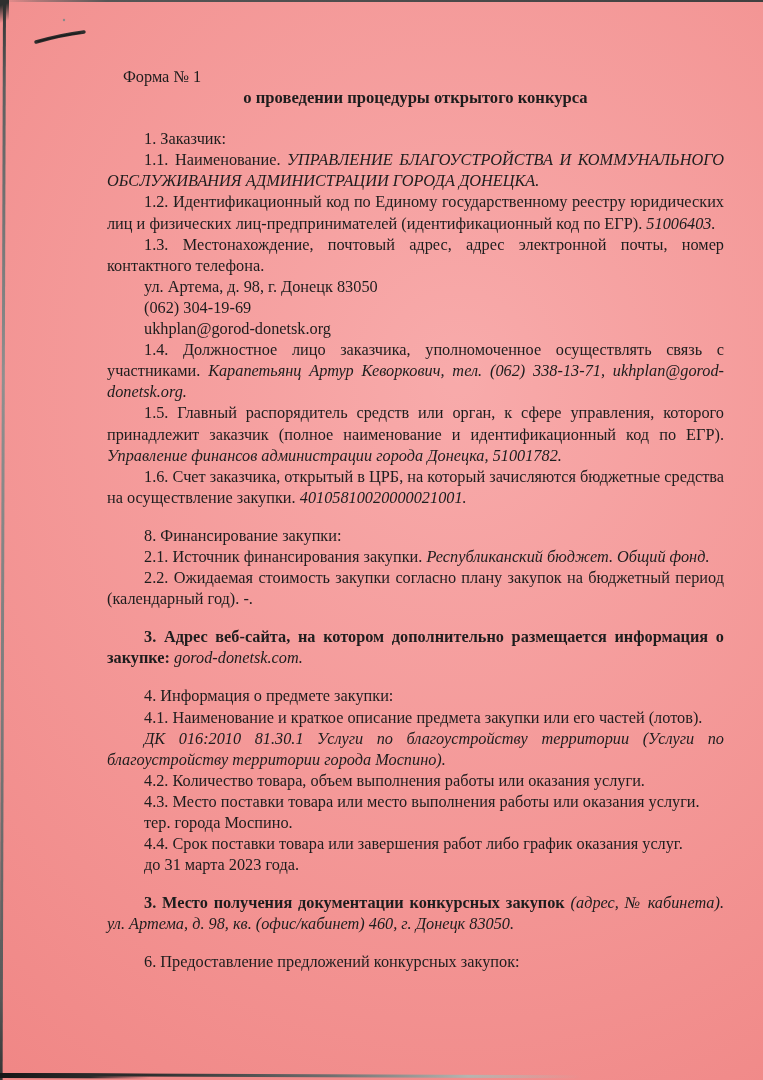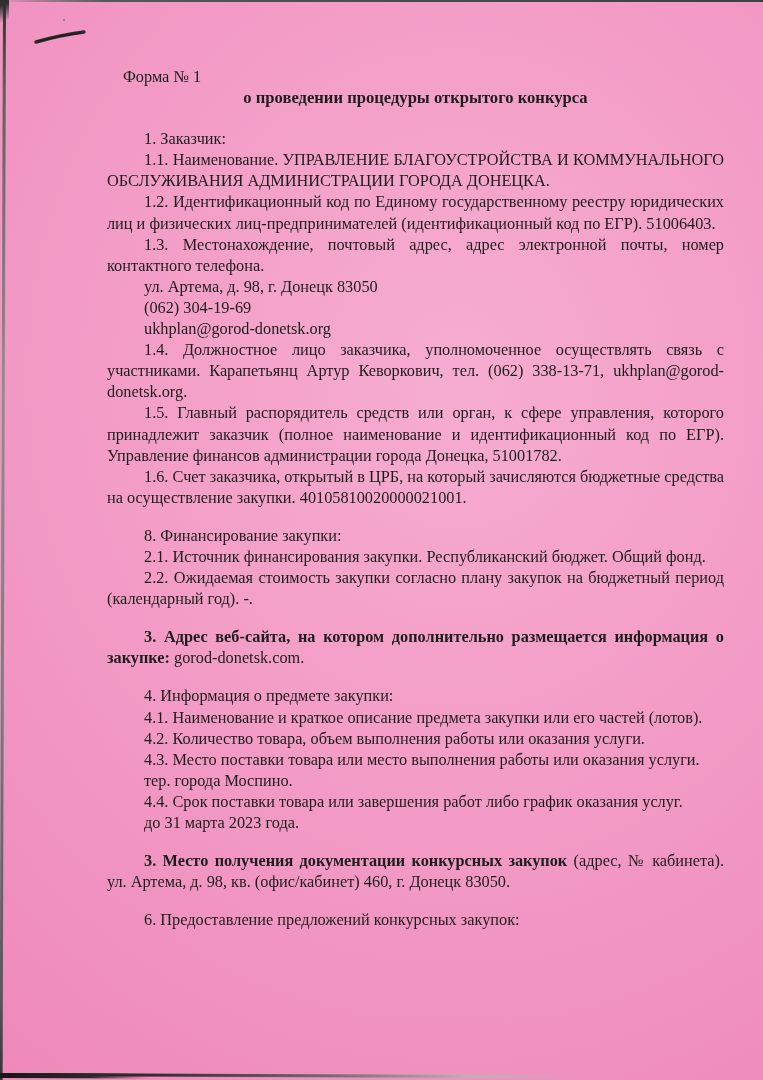--- a/index.html
+++ b/index.html
@@ -1,20 +1,20 @@
 <!DOCTYPE html>
 <html><head>
 <meta charset="utf-8">
 <style>
   html,body { margin:0; padding:0; background:#ffffff; }
   .page {
     position:relative;
     width:763px; height:1080px;
     overflow:hidden;
-    background:#ec4899;
+    background:#ef4444;
     font-family:"Liberation Serif","DejaVu Serif",serif;
     color:#1d1d1d;
   }
   .page::before {
     content:""; position:absolute; inset:0; pointer-events:none;
     background:radial-gradient(150% 120% at 60% 35%, rgba(255,255,255,0.55) 0%, rgba(230,230,224,0.30) 100%);
   }
   
   .scan-top {
     position:absolute; top:0; left:0; width:763px; height:2px;
@@ -45,21 +45,21 @@
   
   .doc { position:absolute; left:107px; top:66px; width:617px; }
   .doc p { margin:0; font-size:16.3px; line-height:21.1px; }
   .form-label { text-indent:16px; }
   .center { text-align:center; font-weight:bold; }
   .title   { margin-top:7px !important; font-size:17.5px !important; letter-spacing:0.4px; }
   .subtitle{ font-size:16.6px !important; }
   .heading { font-weight:normal; text-indent:37px; }
   .body    { text-align:justify; text-indent:37px; }
   .iline   { text-indent:37px; }
-  .i { }
+  .i { font-style:italic; }
   .b { font-weight:bold; }
   .gap-title { margin-top:20px !important; }
   .gap { margin-top:17px !important; }
 </style>
 </head>
 <body>
 
 <div class="page">
 
   <div class="scan-top"></div>
@@ -103,20 +103,21 @@
 
     <p class="body"><span>2.1. Источник финансирования закупки. </span><span class="i">Республиканский бюджет. Общий фонд.</span></p>
 
     <p class="body"><span>2.2. Ожидаемая стоимость закупки согласно плану закупок на бюджетный период (календарный год). -.</span></p>
 
     <p class="body gap"><span class="b">3. Адрес веб-сайта, на котором дополнительно размещается информация о закупке: </span><span class="i">gorod-donetsk.com.</span></p>
 
     <p class="heading gap">4. Информация о предмете закупки:</p>
 
     <p class="body"><span>4.1. Наименование и краткое описание предмета закупки или его частей (лотов).</span></p>
+    <p class="body i">ДК 016:2010 81.30.1 Услуги по благоустройству территории (Услуги по благоустройству территории города Моспино).</p>
 
     <p class="body"><span>4.2. Количество товара, объем выполнения работы или оказания услуги.</span></p>
 
     <p class="body"><span>4.3. Место поставки товара или место выполнения работы или оказания услуги.</span></p>
     <p class="iline">тер. города Моспино.</p>
 
     <p class="body"><span>4.4. Срок поставки товара или завершения работ либо график оказания услуг.</span></p>
     <p class="iline">до 31 марта 2023 года.</p>
 
     <p class="body gap"><span class="b">3. Место получения документации конкурсных закупок </span><span class="i">(адрес, № кабинета). </span><span class="i">ул. Артема, д. 98, кв. (офис/кабинет) 460, г. Донецк 83050.</span></p>

